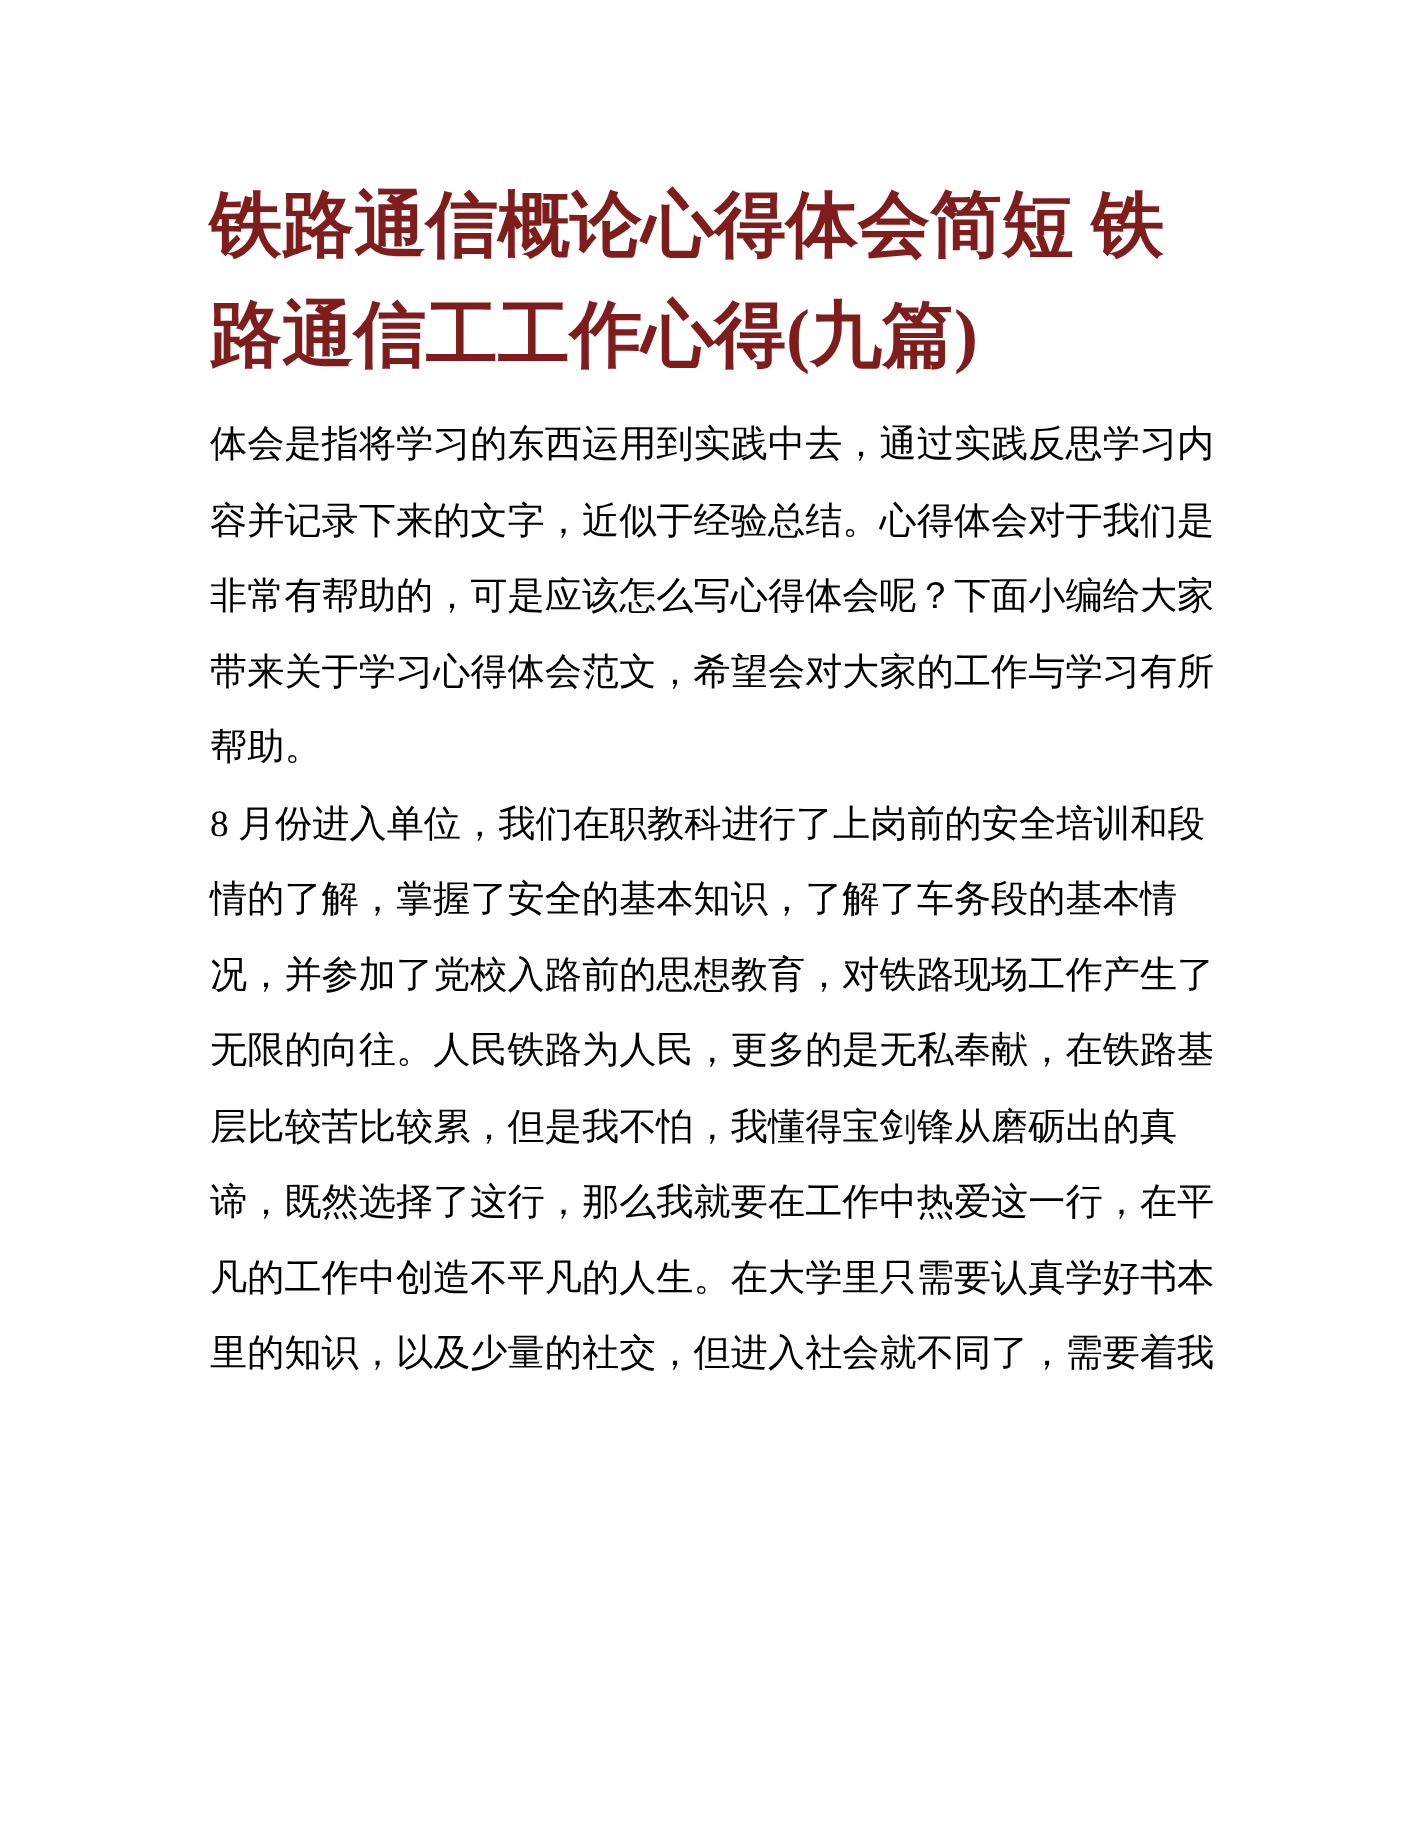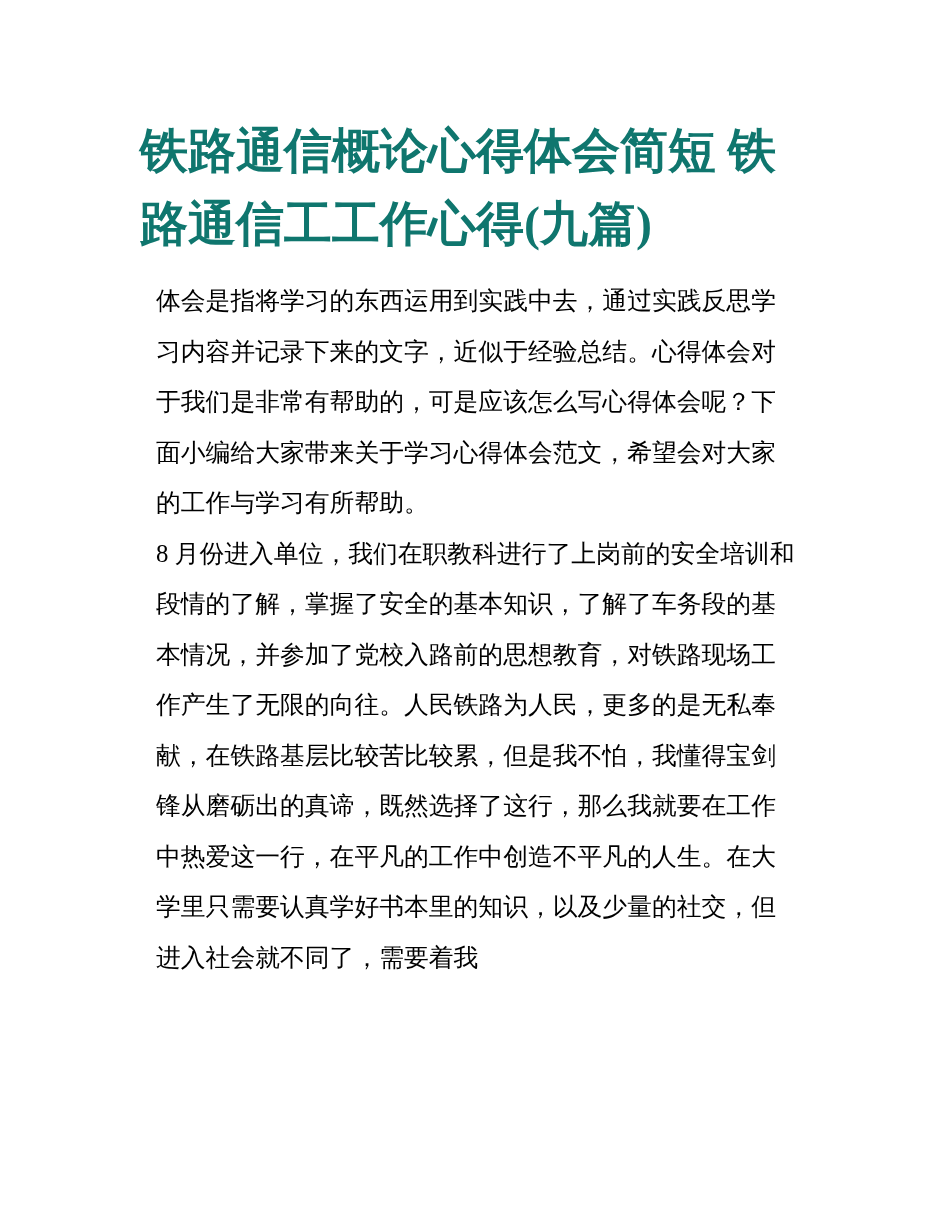--- a/index.html
+++ b/index.html
@@ -16,28 +16,28 @@
   }
   .content {
     padding: 114px 137px 0 140px; 
   }
   .doc-title {
     margin: 0 0 12px 0;
     font-family: "Liberation Serif", "DejaVu Serif", serif;
     font-weight: bold;
     font-size: 48px;
     line-height: 73px;
-    color: #0f766e;
+    color: #7f1d1d;
     letter-spacing: 0;
     text-align: left;
     word-break: normal;
     line-break: strict;
   }
   .doc-body {
-    margin: 16px;
+    margin: 0;
   }
   .para {
     margin: 0;
     font-family: "Liberation Serif", "DejaVu Serif", serif;
     font-size: 24.8px;
     line-height: 50.5px;
     color: #000000;
     text-align: left;
     letter-spacing: 0;
     word-break: normal;

